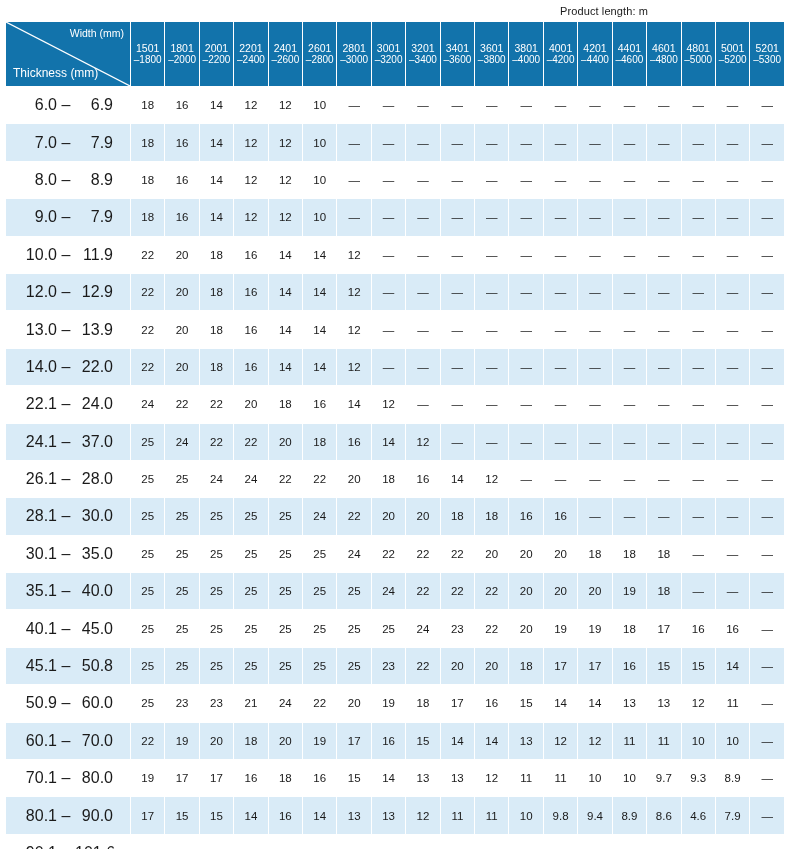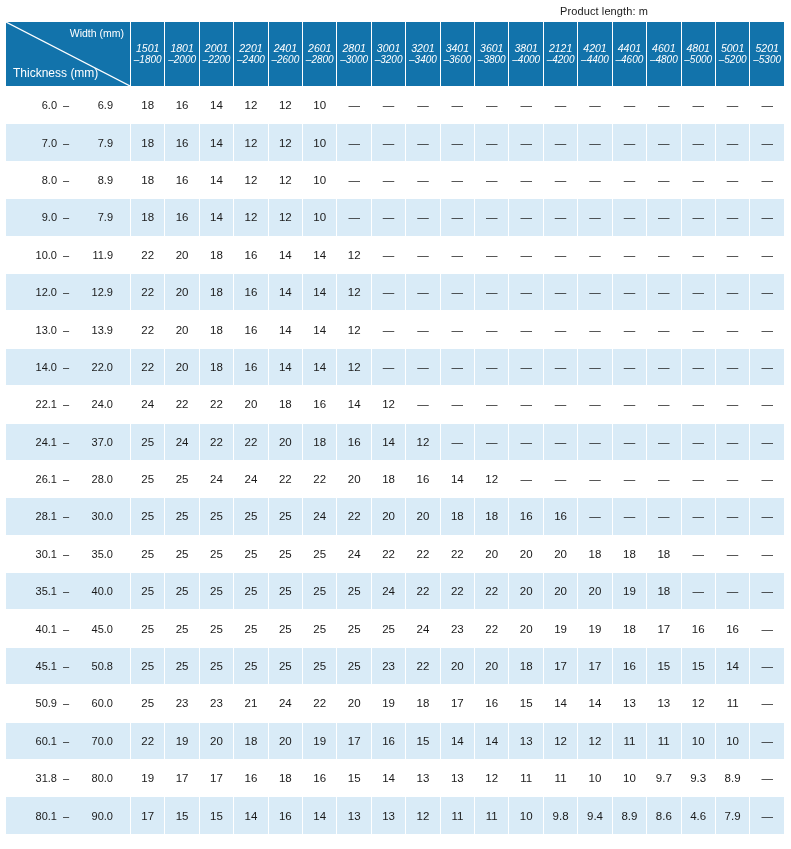--- a/index.html
+++ b/index.html
@@ -76,38 +76,37 @@
     position: absolute;
     left: 7px;
     bottom: 5px;
     text-align: left;
     font-size: 12px;
     line-height: 1.15;
     color: #ffffff;
   }
   th.colhead span {
     display: block;
-    font-style: italic;
   }
   th.colhead .r2 {
     font-size: 10px;
   }
   tbody td {
     height: 36.4px;
     font-size: 11.5px;
     color: #1a1a1a;
   }
   tbody tr.odd td {
     background: #ffffff;
   }
   tbody tr.even td {
     background: #d9ebf7;
   }
   td.rowlabel {
-    font-size: 11px;
+    font-size: 16px;
     color: #1a1a1a;
     padding-right: 14px;
     text-align: right;
     white-space: pre;
   }
   td.rowlabel .lo {
     display: inline-block;
     width: 34px;
     text-align: right;
   }
@@ -189,21 +188,21 @@
           </th>
         <th class="colhead">
             <span class="r1">3601</span>
             <span class="r2">–3800</span>
           </th>
         <th class="colhead">
             <span class="r1">3801</span>
             <span class="r2">–4000</span>
           </th>
         <th class="colhead">
-            <span class="r1">2121</span>
+            <span class="r1">4001</span>
             <span class="r2">–4200</span>
           </th>
         <th class="colhead">
             <span class="r1">4201</span>
             <span class="r2">–4400</span>
           </th>
         <th class="colhead">
             <span class="r1">4401</span>
             <span class="r2">–4600</span>
           </th>
@@ -616,21 +615,21 @@
         <td>13</td>
         <td>12</td>
         <td>12</td>
         <td>11</td>
         <td>11</td>
         <td>10</td>
         <td>10</td>
         <td>—</td>
       </tr>
       <tr class="odd">
-        <td class="rowlabel"><span class="lo">31.8</span><span class="dash">–</span><span class="hi">80.0</span></td>
+        <td class="rowlabel"><span class="lo">70.1</span><span class="dash">–</span><span class="hi">80.0</span></td>
         <td>19</td>
         <td>17</td>
         <td>17</td>
         <td>16</td>
         <td>18</td>
         <td>16</td>
         <td>15</td>
         <td>14</td>
         <td>13</td>
         <td>13</td>

